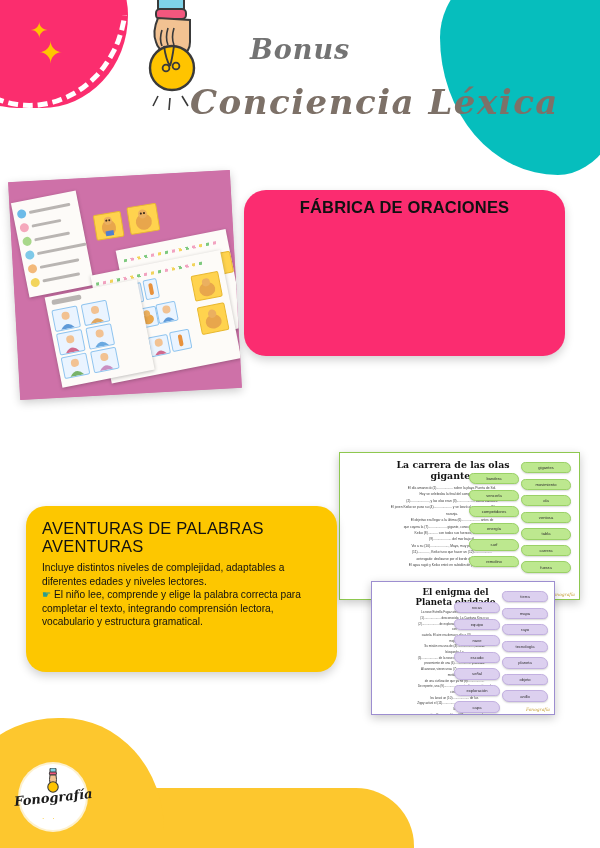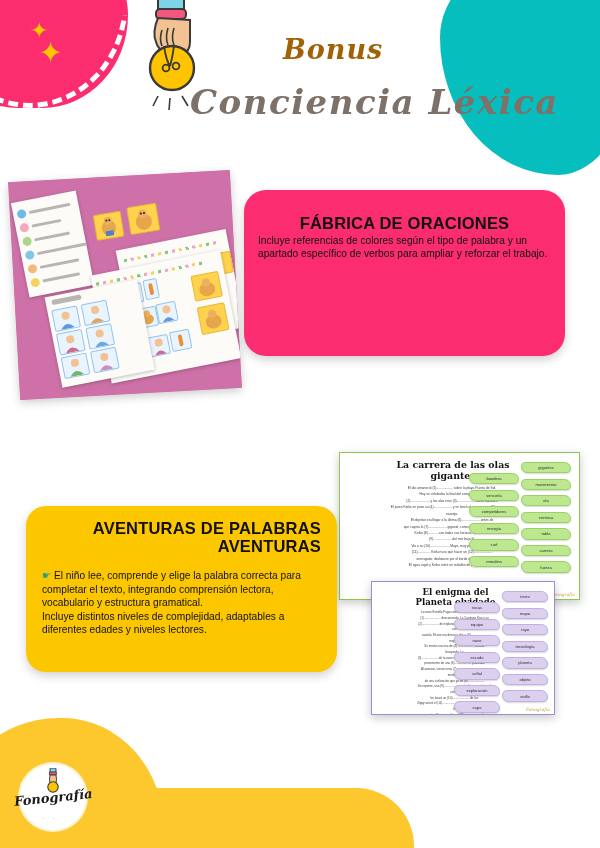--- a/index.html
+++ b/index.html
@@ -57,23 +57,22 @@
     z-index:1;
   }
 
   
   .header{position:absolute;left:0;top:0;width:600px;height:170px;z-index:5;}
   .bulb-ill{position:absolute;left:128px;top:-4px;width:90px;height:120px;}
   .title-bonus{
     position:absolute;left:250px;top:34px;
     font-family:"DejaVu Serif", serif;
     font-style:italic;font-weight:bold;
-    font-size:27px;color:#a16207;
+    font-size:27px;color:#737373;
     letter-spacing:1px;
-    margin-left:33px;
   }
   .title-main{
     position:absolute;left:190px;top:82px;
     font-family:"DejaVu Serif", serif;
     font-style:italic;font-weight:bold;
     font-size:34px;color:#7d7168;
     letter-spacing:1.5px;
     white-space:nowrap;
   }
 
@@ -108,43 +107,43 @@
     position:absolute;left:244px;top:190px;
     width:321px;height:166px;
     background:#FB2C70;
     border-radius:22px;
     z-index:6;
     box-shadow:0 4px 10px rgba(0,0,0,.18);
     padding:8px 14px 10px 14px;
     box-sizing:border-box;
   }
   .card-pink h2{
-    margin:16px 0 1px 0;text-align:center;
+    margin:0 0 1px 0;text-align:center;
     font-size:16.5px;font-weight:bold;color:#111;
     letter-spacing:.2px;
   }
   .card-pink p{
     margin:0;color:#111;font-size:10.2px;line-height:1.28;
     text-align:left;
   }
 
   
   .card-yellow{
     position:absolute;left:26px;top:506px;
     width:311px;height:166px;
     background:#FDC700;
     border-radius:20px;
     z-index:6;
     box-shadow:0 4px 10px rgba(0,0,0,.18);
     padding:14px 16px 10px 16px;
     box-sizing:border-box;
   }
   .card-yellow h2{
-    margin:0 0 14px 0;text-align:right;
-    font-size:16.5px;font-weight:bold;color:#111;
+    margin:0 0 6px 0;text-align:left;
+    font-size:16.5px;font-weight:normal;color:#111;
     line-height:1.07;letter-spacing:.2px;
   }
   .card-yellow p{
     margin:0;color:#111;font-size:10.2px;line-height:1.32;
   }
   .hand-pt{color:#2a9d8f;}
 
   
   .ws{
     position:absolute;background:#ffffff;
@@ -368,30 +367,29 @@
         </svg></div>
     <div class="pic-tile blue" style="left:34px;top:62px;width:24px;height:20px;"><svg viewBox="0 0 24 20" width="24" height="20">
           <circle cx="12" cy="7" r="4" fill="#F2C292"></circle>
           <path d="M5 20 q7 -9 14 0" fill="#c98fc2"></path>
         </svg></div>
   </div>
 </div>
 
 <div class="card-pink">
   <h2>FÁBRICA DE ORACIONES</h2>
-  <p>Incluye referencias de colores según el tipo de palabra y un apartado específico de verbos para ampliar y reforzar el trabajo.</p>
 </div>
 
 <div class="card-yellow">
   <h2>
     <span>AVENTURAS DE PALABRAS</span><br>
     <span>AVENTURAS</span>
   </h2>
+  <p> Incluye distintos niveles de complejidad, adaptables a diferentes edades y niveles lectores.</p>
   <p><span class="hand-pt">☛</span> <span>El niño lee, comprende y elige la palabra correcta para completar el texto, integrando comprensión lectora, vocabulario y estructura gramatical.</span></p>
-  <p> Incluye distintos niveles de complejidad, adaptables a diferentes edades y niveles lectores.</p>
 </div>
 
 <div class="ws ws-green">
   <div class="ws-title">La carrera de las olas gigantes</div>
   <div class="ws-body">
     <div>El día amaneció (1).................. sobre la playa Puerta de Sol.</div>
     <div>Hoy se celebraba la final del campeonato de</div>
     <div>(2)...................., y las olas eran (3).................... como edificios.</div>
     <div>El joven Keiko se puso su (4).................... y se lanzó al agua con su (5).................... naranja.</div>
     <div>El objetivo era llegar a la última (6).................... antes de</div>

